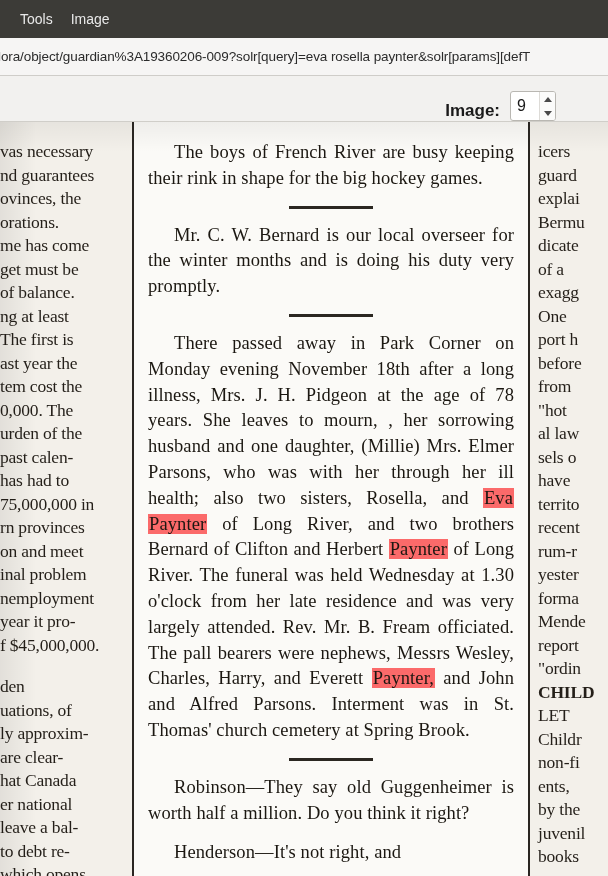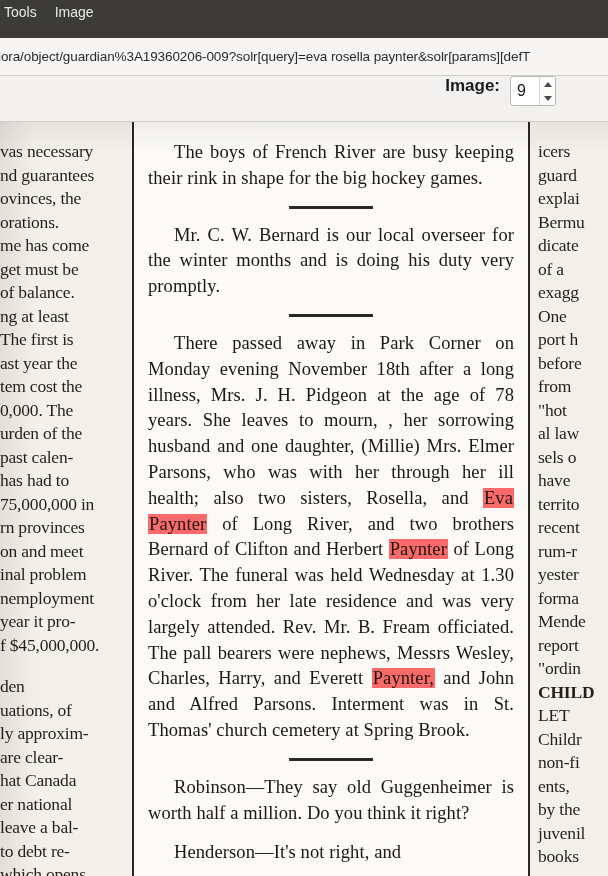--- a/index.html
+++ b/index.html
@@ -10,22 +10,22 @@
     overflow: hidden;
     background: #ffffff;
     font-family: "Liberation Sans", sans-serif;
   }
 
   
   .menubar {
     height: 38px;
     background: #3c3b37;
     display: flex;
-    align-items: flex-start;
-    padding-left: 0px;
+    align-items: center;
+    padding-left: 16px;
     box-sizing: border-box;
   }
   .menu-item {
     color: #e8e8e8;
     font-size: 14px;
     padding: 4px 8px;
     margin-right: 2px;
     white-space: nowrap;
     cursor: default;
   }
@@ -50,21 +50,21 @@
     letter-spacing: -0.1px;
     margin-left: -6px;
   }
 
   
   .viewer-toolbar {
     height: 46px;
     background: #f2f1ef;
     border-bottom: 1px solid #d0cec9;
     display: flex;
-    align-items: flex-start;
+    align-items: flex-end;
     justify-content: flex-end;
     box-sizing: border-box;
     padding-right: 52px;
   }
   .image-label {
     font-size: 17px;
     font-weight: bold;
     color: #1a1a1a;
     margin-right: 10px;
     font-family: "Liberation Sans", sans-serif;

